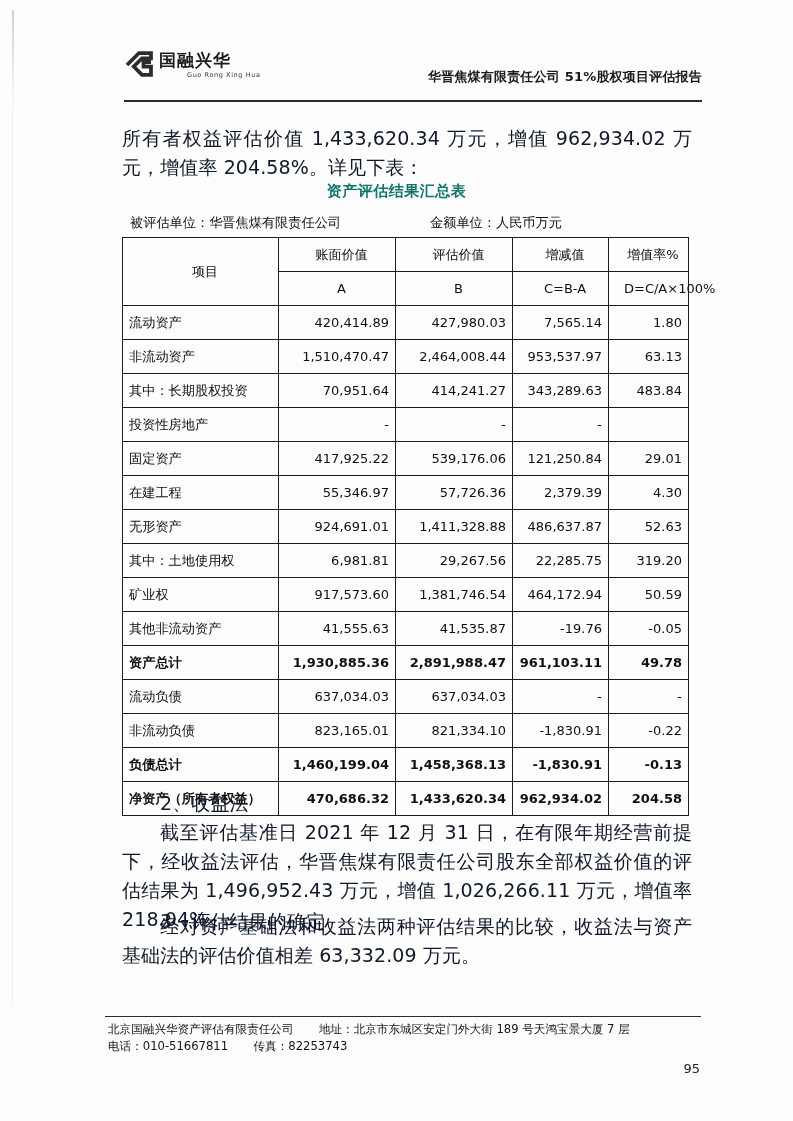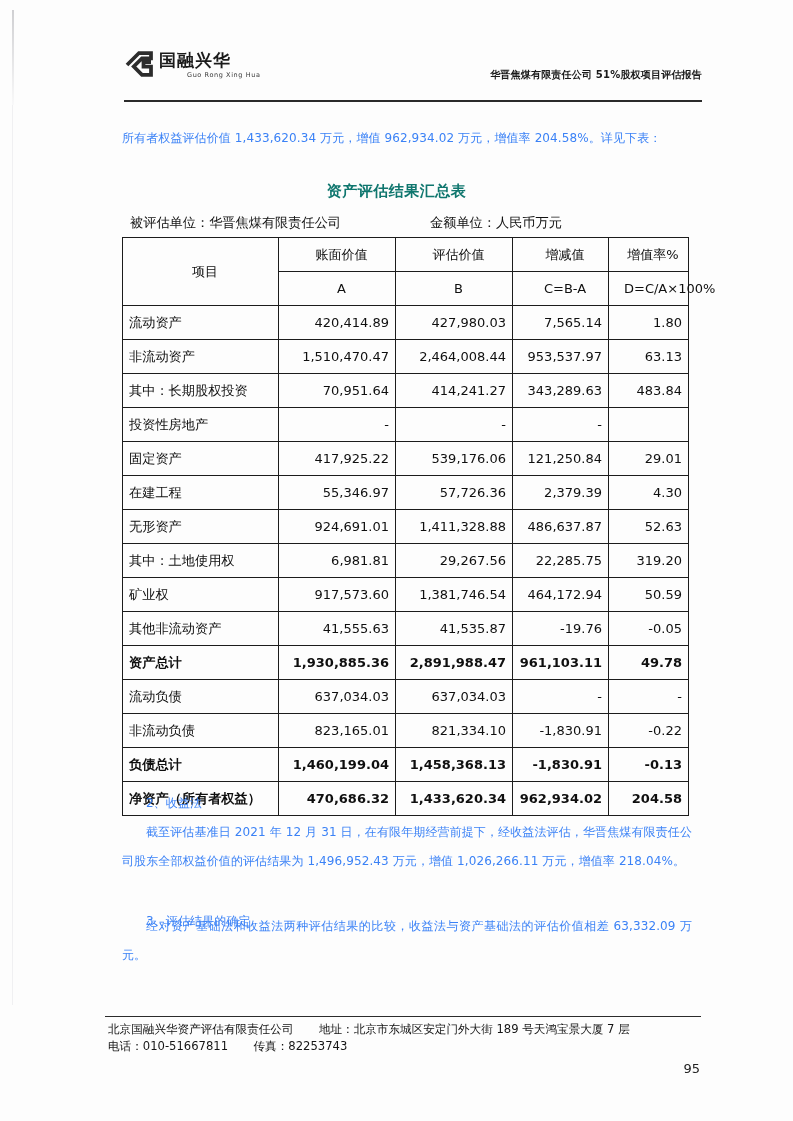--- a/index.html
+++ b/index.html
@@ -78,43 +78,43 @@
     color: #3a3a3a;
     line-height: 9px;
     margin-top: 1px;
     white-space: nowrap;
     padding-left: 28px;
   }
   #header-title {
     position: absolute;
     right: 0;
     top: 24px;
-    font-size: 10px;
+    font-size: 13px;
     font-weight: 600;
     color: #1a1a1a;
     white-space: nowrap;
     letter-spacing: 0.2px;
   }
   #header-rule {
     position: absolute;
     left: 14px;
     right: 0;
     top: 56px;
     height: 2px;
     background: #2b2b2b;
   }
 
   
   .para {
     position: absolute;
     left: 122px;
     width: 570px;
-    font-size: 12px;
+    font-size: 19px;
     line-height: 29px;
-    color: #3b82f6;
+    color: #0f172a;
     text-align: justify;
     letter-spacing: 0.1px;
   }
   .indent { text-indent: 2em; }
 
   
   #table-title {
     position: absolute;
     left: 0;
     right: 0;

